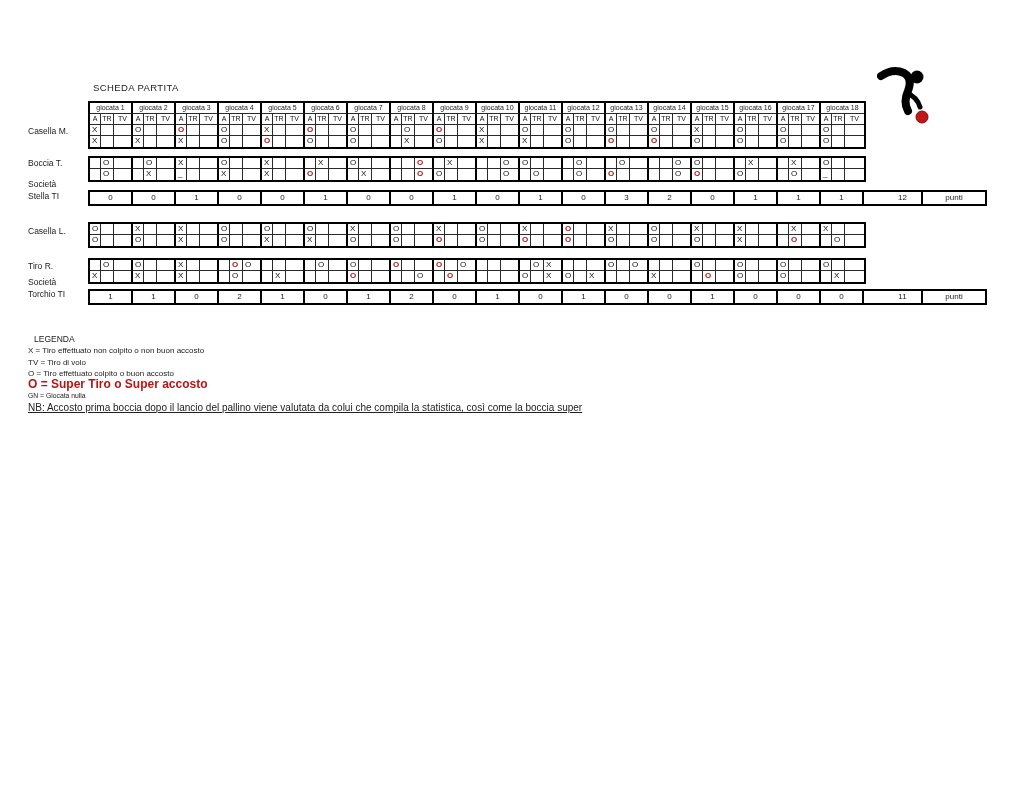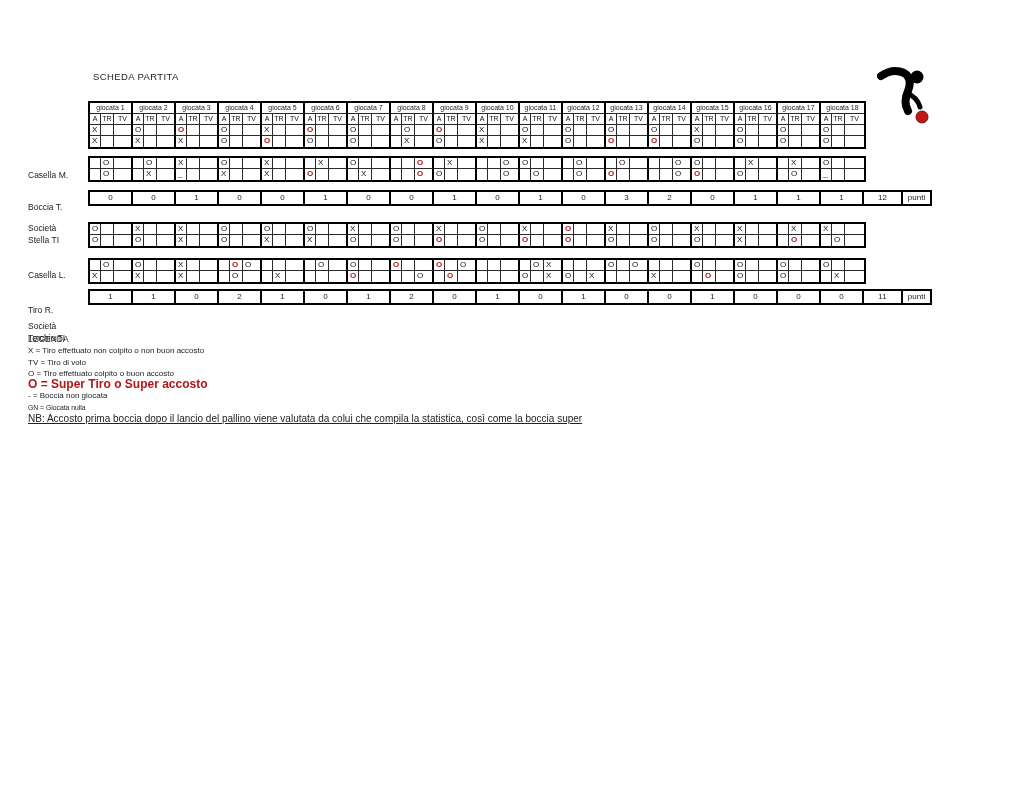--- a/index.html
+++ b/index.html
@@ -1,41 +1,41 @@
 <!DOCTYPE html>
 <html><head>
 <meta charset="utf-8">
 <style>
   html,body{margin:0;padding:0;background:#fff;}
   .sheet{position:relative;width:1024px;height:791px;background:#ffffff;
          font-family:"Liberation Sans", sans-serif;color:#1a1a1a;overflow:hidden;}
-  .title{position:absolute;left:93px;top:71px;font-size:9.5px;letter-spacing:.4px;color:#222;}
-  .plabel{position:absolute;left:28px;font-size:8.5px;color:#222;white-space:nowrap;margin-top:44px;}
+  .title{position:absolute;left:93px;top:82px;font-size:9.5px;letter-spacing:.4px;color:#222;}
+  .plabel{position:absolute;left:28px;font-size:8.5px;color:#222;white-space:nowrap;}
   
   .tbl{position:absolute;left:88px;border:2px solid #000;background:#fff;}
   .trow{display:flex;}
   .cell{box-sizing:border-box;border-right:1px solid #2a2a2a;border-bottom:1px solid #2a2a2a;
         height:11px;font-size:8px;line-height:10px;padding-left:2px;white-space:nowrap;overflow:visible;}
   .trow:last-child .cell{border-bottom:none;}
   .ca{width:11px;} .ctr{width:13px;} .ctv{width:19px;border-right:2px solid #000;}
   .trow .cell:last-child{border-right:none;}
   .gcell{box-sizing:border-box;width:43px;height:11px;border-right:2px solid #000;border-bottom:1px solid #2a2a2a;
          font-size:7px;line-height:10px;text-align:center;white-space:nowrap;overflow:hidden;}
   .gcell:last-child{border-right:none;}
   .hsub{font-size:7px;text-align:center;padding-left:0;color:#111;}
   .mark{color:#111;}
   .super{color:#b51616;font-weight:bold;}
   
   .tot{position:absolute;left:88px;border:2px solid #000;background:#fff;}
   .tcell{box-sizing:border-box;width:43px;height:12px;border-right:2px solid #000;
          font-size:8px;line-height:12px;text-align:center;}
-  .tcell.total{width:39px;} .tcell.punti{width:27px;border-right:none;}
+  .tcell.total{width:39px;margin-left:20px;} .tcell.punti{width:62px;border-right:none;}
   
   .legend{position:absolute;left:28px;top:334px;font-size:8px;line-height:11.3px;color:#222;}
-  .lg-title{font-size:8.5px;}
+  .lg-title{font-size:8.5px;margin-left:6px;}
   .lg-super{color:#b51616;font-weight:bold;font-size:12px;}
   .lg-small{font-size:6.8px;}
   .lg-nb{font-size:10px;text-decoration:underline;}
   .logo{position:absolute;left:877px;top:67px;width:56px;height:58px;}
 </style>
 </head>
 <body>
 
 <div class="sheet">
 
@@ -637,18 +637,17 @@
         <div class="tcell punti">punti</div>
       </div>
     </div>
 
   <div class="legend">
     <div class="lg-title">LEGENDA</div>
     <div>X = Tiro effettuato non colpito o non buon accosto</div>
     <div>TV = Tiro di volo</div>
     <div>O = Tiro effettuato colpito o buon accosto</div>
     <div class="lg-super">O = Super Tiro o Super accosto</div>
-    <div>- = Boccia non giocata</div>
     <div class="lg-small">GN = Giocata nulla</div>
     <div class="lg-nb">NB: Accosto prima boccia dopo il lancio del pallino viene valutata da colui che compila la statistica, così come la boccia super</div>
   </div>
 
 </div>
 
 </body></html>

